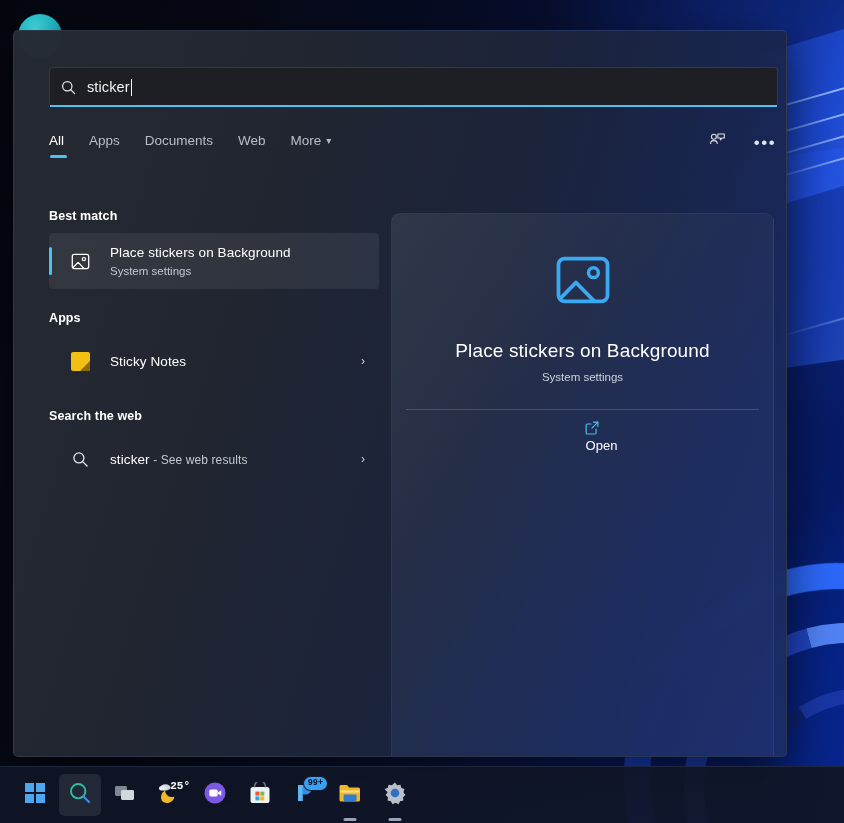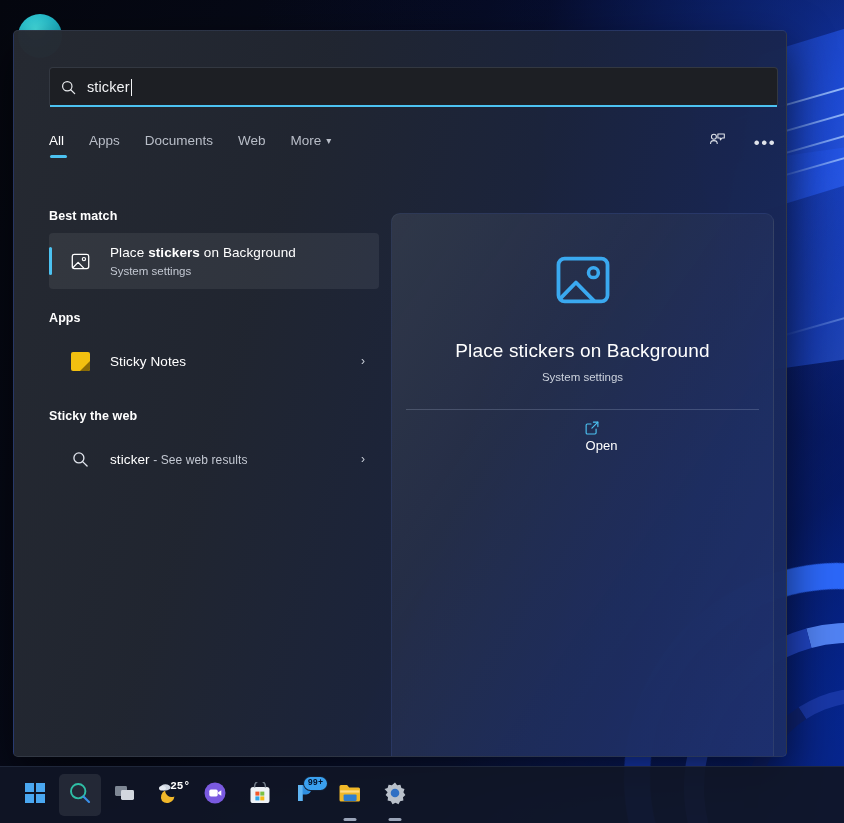--- a/index.html
+++ b/index.html
@@ -232,21 +232,21 @@
     display: flex; align-items: center; justify-content: center;
     flex: none;
   }
   .row-text { margin-left: 17px; min-width: 0; }
   .row-title {
     font-size: 13.5px;
     color: #ffffff;
     white-space: nowrap;
     letter-spacing: .1px;
   }
-  .row-title b { font-weight: bold; }
+  .row-title b { font-weight: normal; }
   .row-sub {
     font-size: 11.5px;
     color: #c3c8d2;
     margin-top: 3px;
     white-space: nowrap;
   }
   .row-chevron {
     margin-left: auto;
     color: #c9ced8;
     font-size: 12px;
@@ -462,21 +462,21 @@
       <div class="result-row app-row">
         <span class="row-icon">
           <span class="sticky-icon"></span>
         </span>
         <span class="row-text">
           <span class="row-title">Sticky Notes</span>
         </span>
         <span class="row-chevron">›</span>
       </div>
 
-      <div class="section-head web">Sticky the web</div>
+      <div class="section-head web">Search the web</div>
 
       <div class="result-row web-row">
         <span class="row-icon">
           <svg width="17" height="17" viewBox="0 0 16 16" fill="none">
             <circle cx="6.5" cy="6.5" r="4.7" stroke="#e2e6ee" stroke-width="1.25"></circle>
             <line x1="10" y1="10" x2="14.2" y2="14.2" stroke="#e2e6ee" stroke-width="1.25" stroke-linecap="round"></line>
           </svg>
         </span>
         <span class="row-text">
           <span class="row-title"><span>sticker</span><span class="suffix"> - See web results</span></span>

